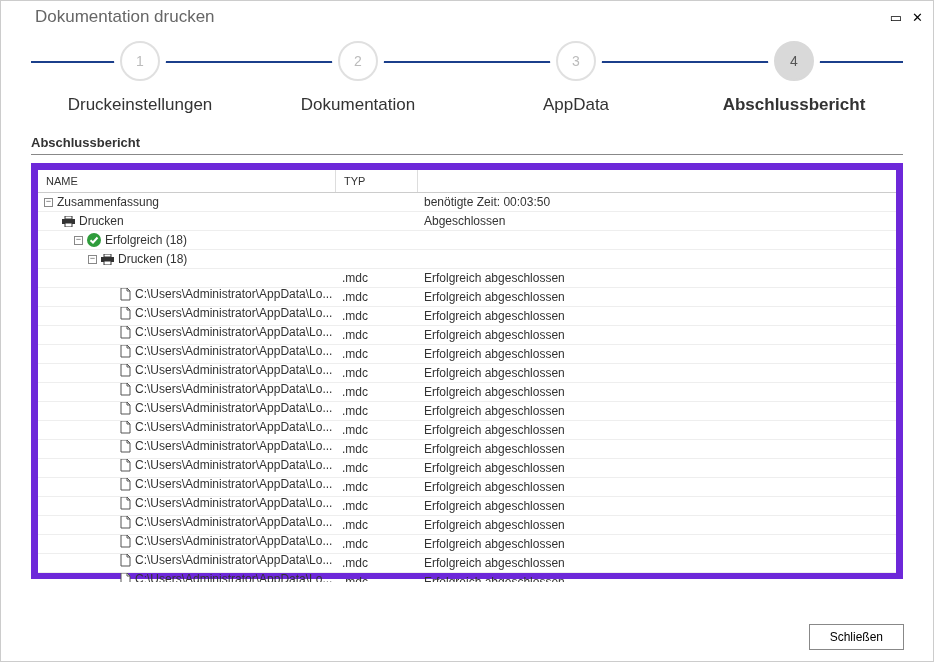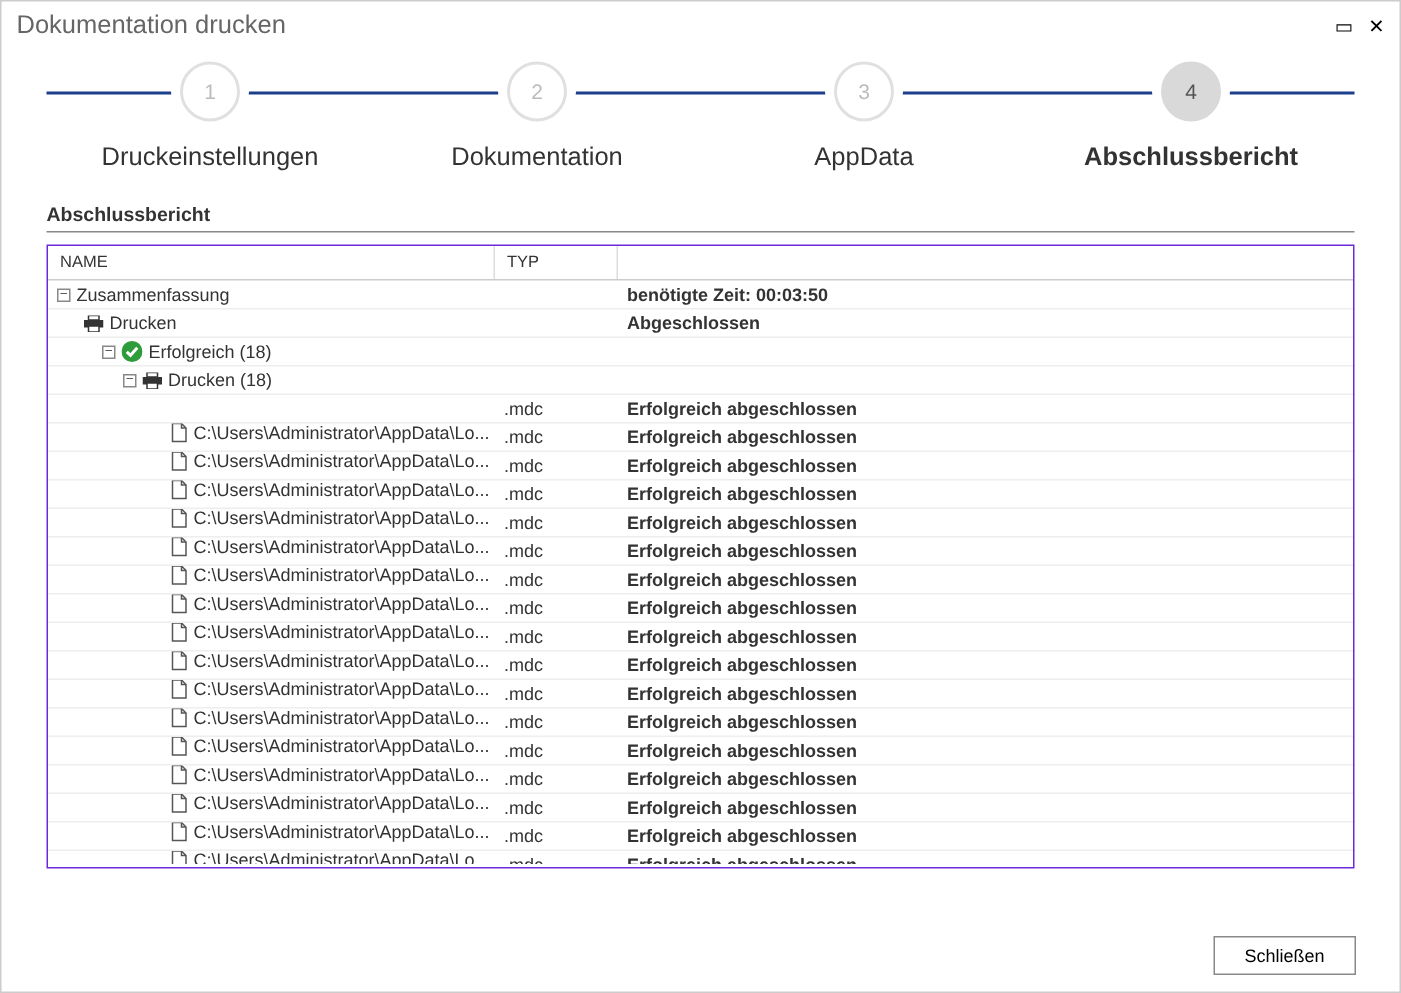--- a/index.html
+++ b/index.html
@@ -11,21 +11,21 @@
     color: #333;
     width: 934px;
     height: 662px;
     overflow: hidden;
     border: 1px solid #ccc;
   }
   .titlebar {
     display: flex;
     align-items: center;
     justify-content: space-between;
-    padding: 6px 10px 6px 10px;
+    padding: 6px 10px 6px 34px;
   }
   .titlebar h1 {
     font-size: 17px;
     font-weight: 400;
     color: #666;
     margin: 0;
   }
   .window-controls { display: flex; gap: 10px; }
   .win-btn { cursor: pointer; font-size: 13px; line-height: 1; color: #000; }
 
@@ -68,21 +68,21 @@
 
   .section-title {
     margin: 14px 30px 4px;
     font-weight: 700;
     font-size: 13px;
   }
   .divider { height: 1px; background: #888; margin: 2px 30px 8px; }
 
   .table-container {
     margin: 0 30px;
-    border: 1px solid #6d28d9;
+    border: 7px solid #6d28d9;
     position: relative;
     height: 416px;
   }
   .thead {
     display: flex;
     font-size: 11px;
     color: #333;
     border-bottom: 1px solid #ccc;
     background: #fff;
   }
@@ -103,21 +103,21 @@
   .row {
     display: flex;
     align-items: center;
     height: 19px;
     font-size: 12px;
     border-bottom: 1px solid #eee;
   }
   .cell { padding: 0 6px; white-space: nowrap; overflow: hidden; text-overflow: ellipsis; }
   .cell.name { flex: 0 0 298px; display: flex; align-items: center; gap: 4px; }
   .cell.typ  { flex: 0 0 82px; }
-  .cell.info { flex: 1; font-weight: bold; }
+  .cell.info { flex: 1; }
 
   .indent-0 { padding-left: 6px; }
   .indent-1 { padding-left: 24px; }
   .indent-2 { padding-left: 36px; }
   .indent-3 { padding-left: 50px; }
   .indent-4 { padding-left: 82px; margin-top: 32px; }
 
   .tree-toggle {
     width: 9px; height: 9px;
     border: 1px solid #888;

